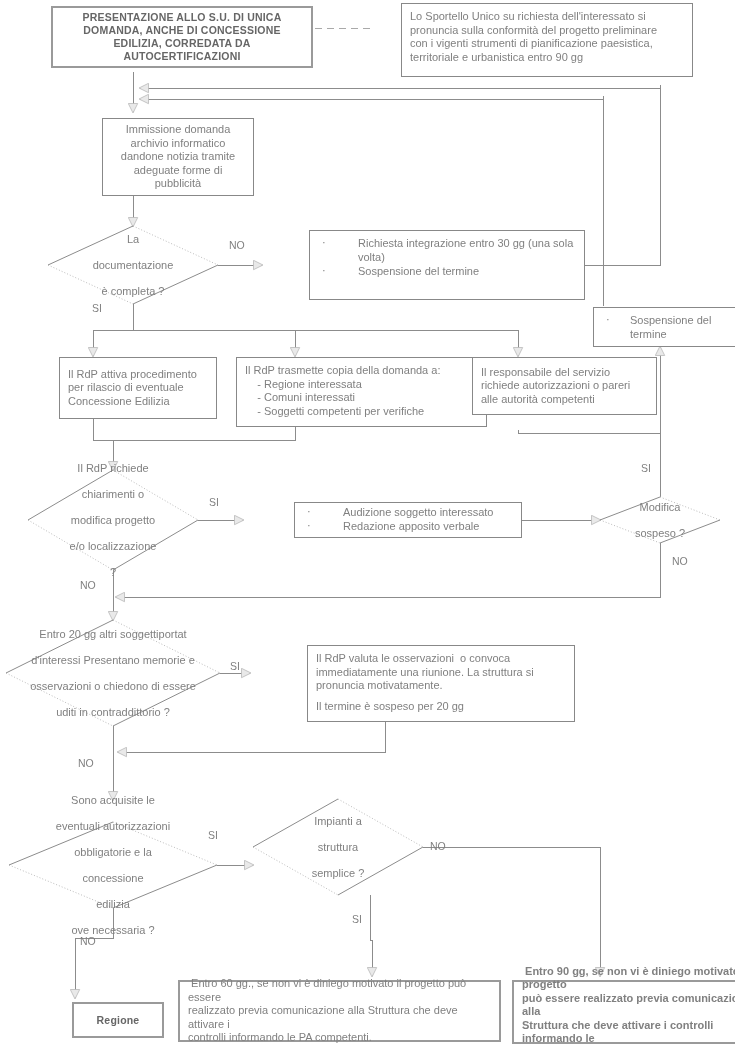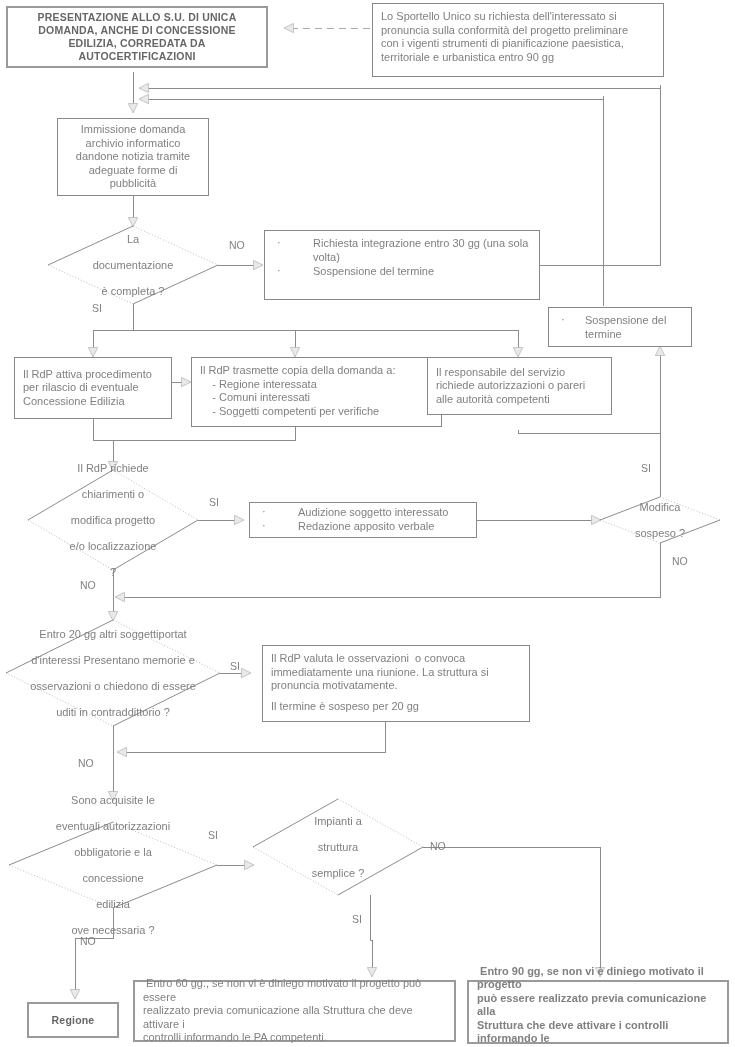--- a/index.html
+++ b/index.html
@@ -12,20 +12,21 @@
 
   
   .box{
     border:1px solid #888888;
     background:#ffffff;
     color:#808080;
     font-size:11px;
     line-height:13.5px;
     padding:6px 8px;
     box-sizing:border-box;
+    margin-left:45px;
   }
   .box.thick{border:2px solid #9a9a9a;}
   .box.center{text-align:center;}
   .box.vcenter{display:flex;flex-direction:column;justify-content:center;}
   .box.vcenter.center{align-items:center;}
   .box.bold{
     font-weight:bold;color:#666666;letter-spacing:.2px;
     font-size:10.5px;line-height:13px;
   }
   .box .ln{display:block;white-space:pre-wrap;}
@@ -159,21 +160,21 @@
     </g>
   </svg>
 
   <div class="node box thick bold center vcenter" style="left:6px;top:6px;width:262px;height:62px;">
     <span class="ln">PRESENTAZIONE ALLO S.U. DI UNICA</span>
     <span class="ln">DOMANDA, ANCHE DI CONCESSIONE</span>
     <span class="ln">EDILIZIA, CORREDATA DA</span>
     <span class="ln">AUTOCERTIFICAZIONI</span>
   </div>
 
-  <div class="node box" style="left:372px;top:3px;width:292px;height:74px;">
+  <div class="node box" style="left:356px;top:3px;width:292px;height:74px;">
     <span class="ln">Lo Sportello Unico su richiesta dell'interessato si</span>
     <span class="ln">pronuncia sulla conformità del progetto preliminare</span>
     <span class="ln">con i vigenti strumenti di pianificazione paesistica,</span>
     <span class="ln">territoriale e urbanistica entro 90 gg</span>
   </div>
 
   <div class="node box center vcenter" style="left:57px;top:118px;width:152px;height:78px;">
     <span class="ln">Immissione domanda</span>
     <span class="ln">archivio informatico</span>
     <span class="ln">dandone notizia tramite</span>

